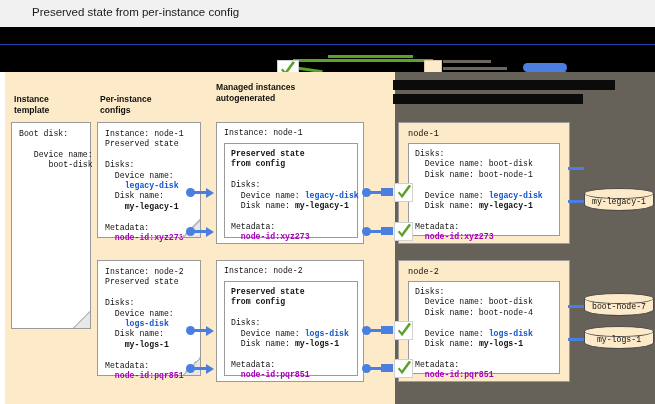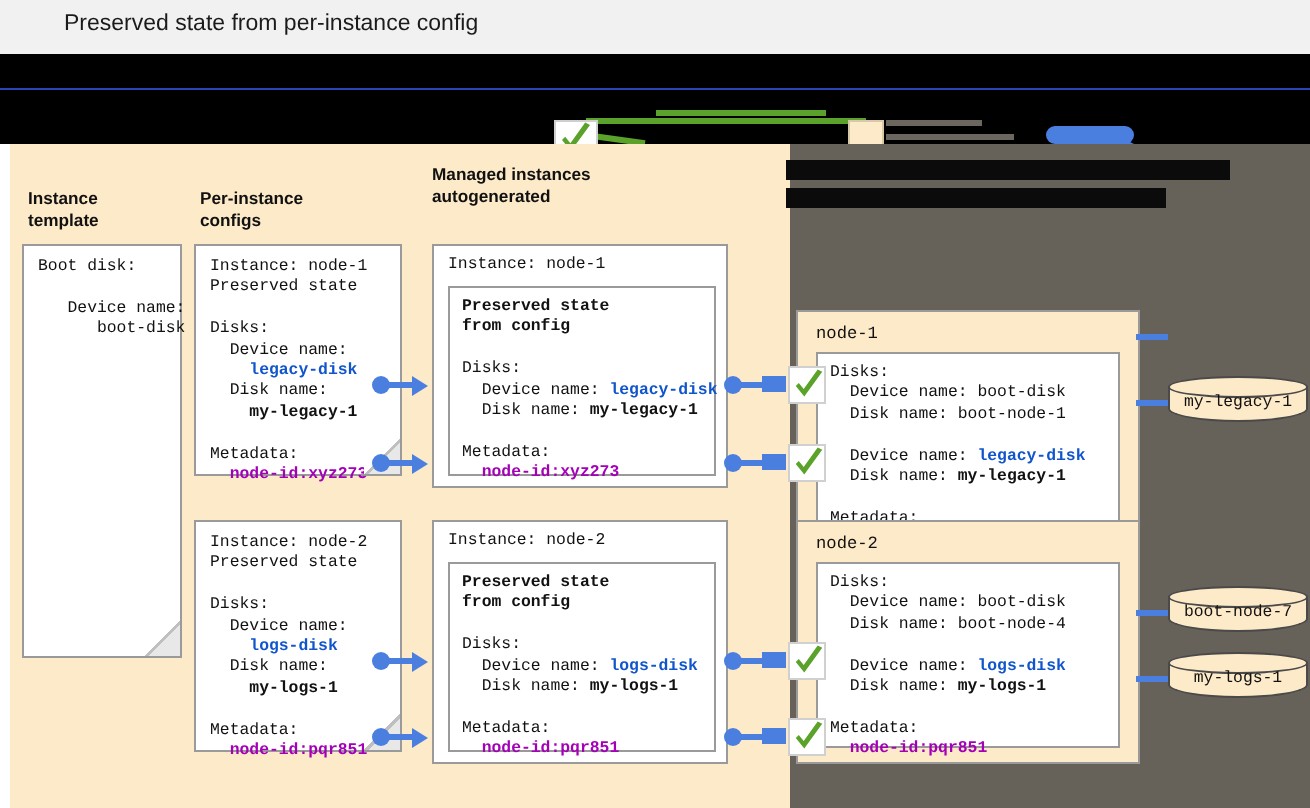--- a/index.html
+++ b/index.html
@@ -224,21 +224,21 @@
 
 <span>Disks:</span>
 <span><span>  Device name: </span><span class="blue">logs-disk</span></span>
 <span><span>  Disk name: </span><span class="bold">my-logs-1</span></span>
 
 <span>Metadata:</span>
 <span class="purple">  node-id:pqr851</span></div>
       </div>
     </div>
 
-    <div class="node-card" style="left:398px;top:50px;width:172px;height:122px;margin-top:33px;">
+    <div class="node-card" style="left:398px;top:50px;width:172px;height:122px;">
       <div class="node-title">node-1</div>
       <div class="inner-card" style="left:9px;top:20px;width:152px;height:93px;">
         <div class="body" style="left:6px;top:5px;position:absolute;white-space:pre;font-family:'Liberation Mono','DejaVu Sans Mono',monospace;font-size:8.2px;line-height:10.4px;color:#111;"><span>Disks:</span>
 <span>  Device name: boot-disk</span>
 <span>  Disk name: boot-node-1</span>
 
 <span><span>  Device name: </span><span class="blue">legacy-disk</span></span>
 <span><span>  Disk name: </span><span class="bold">my-legacy-1</span></span>
 
 <span>Metadata:</span>

